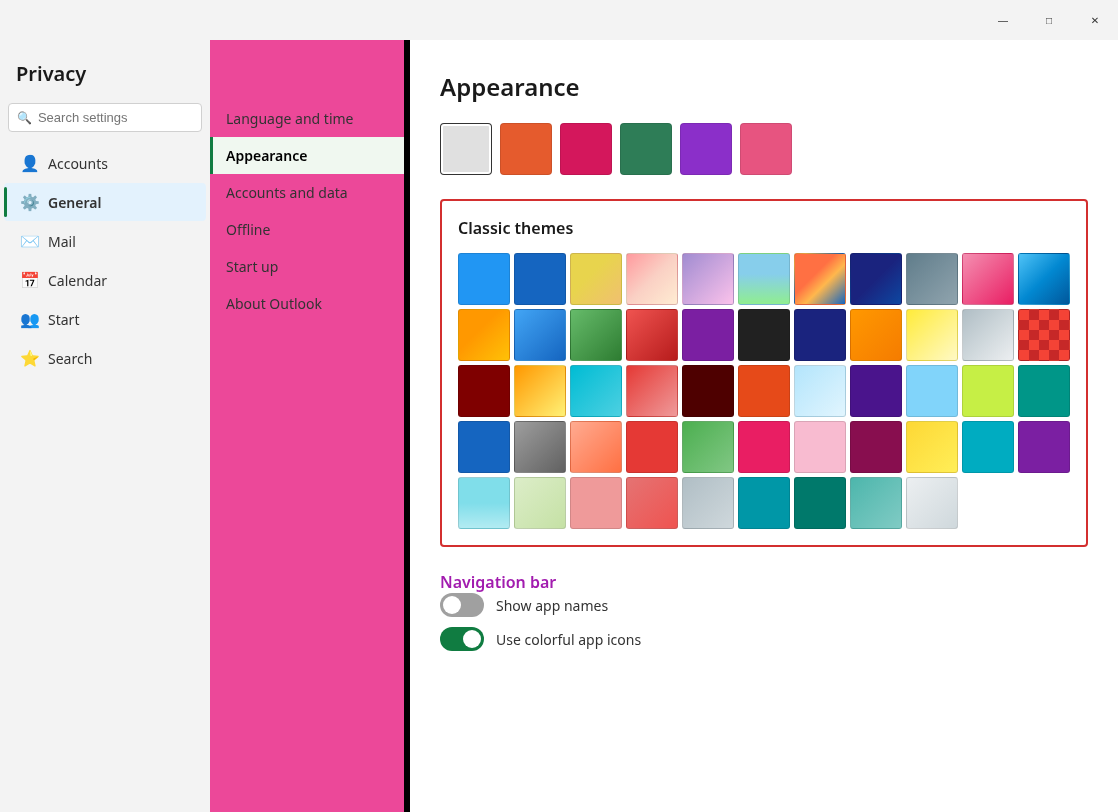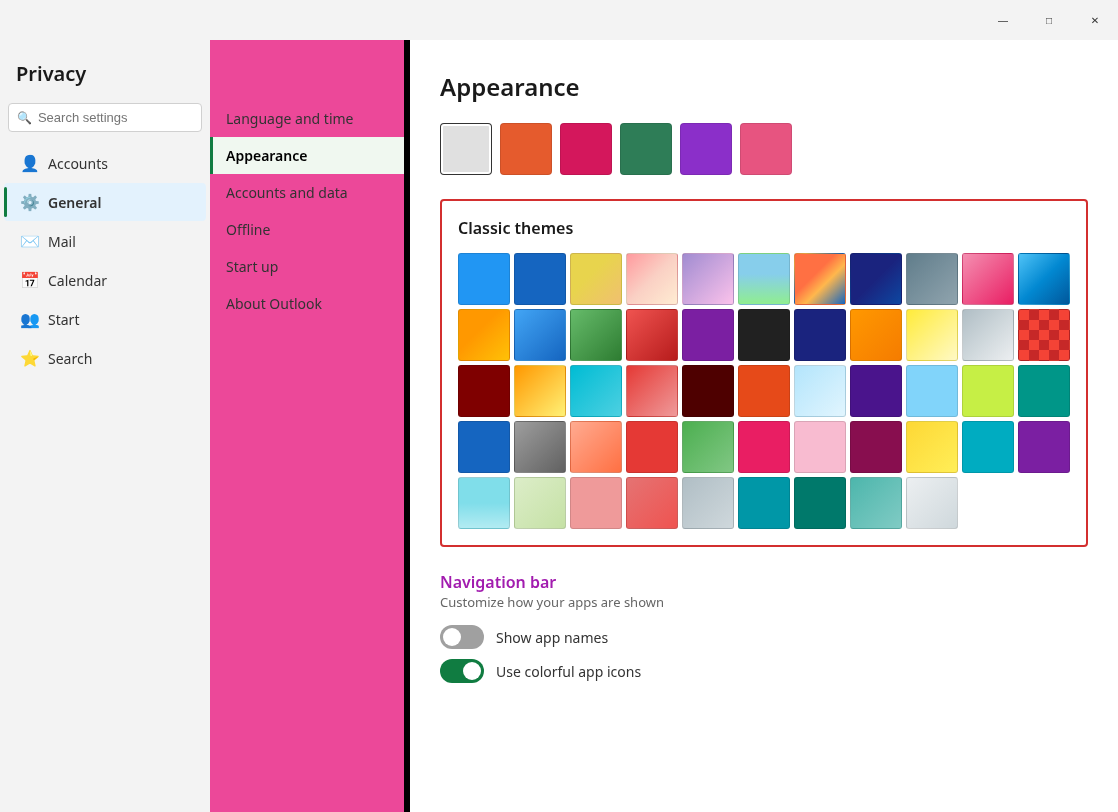--- a/index.html
+++ b/index.html
@@ -441,21 +441,20 @@
           <div class="theme-cell tc-emerald"></div>
           <div class="theme-cell tc-circles"></div>
           <div class="theme-cell tc-snow"></div>
           <div class="theme-cell tc-empty"></div>
           <div class="theme-cell tc-empty"></div>
         </div>
     </div>
 
     <div class="nav-bar-section">
       <div class="nav-bar-title">Navigation bar</div>
-      <div class="nav-bar-desc">Customize how your apps are shown</div>
       <div id="toggles-container">
           <div class="toggle-row">
             <div class="toggle off"></div>
             <span class="toggle-label">Show app names</span>
           </div>
           <div class="toggle-row">
             <div class="toggle on"></div>
             <span class="toggle-label">Use colorful app icons</span>
           </div>
         </div>

